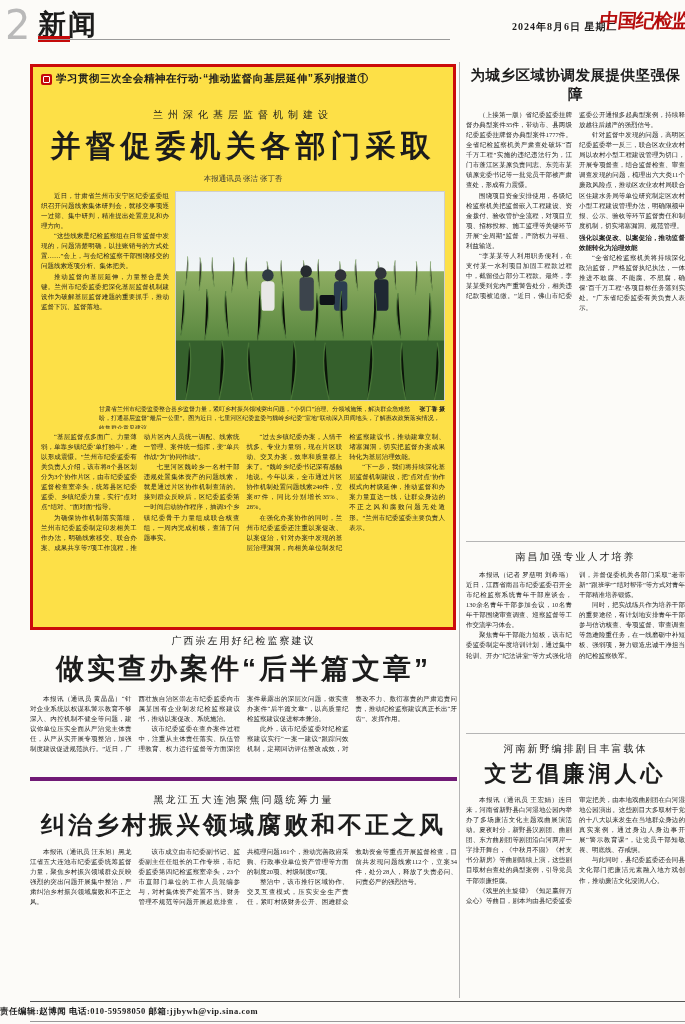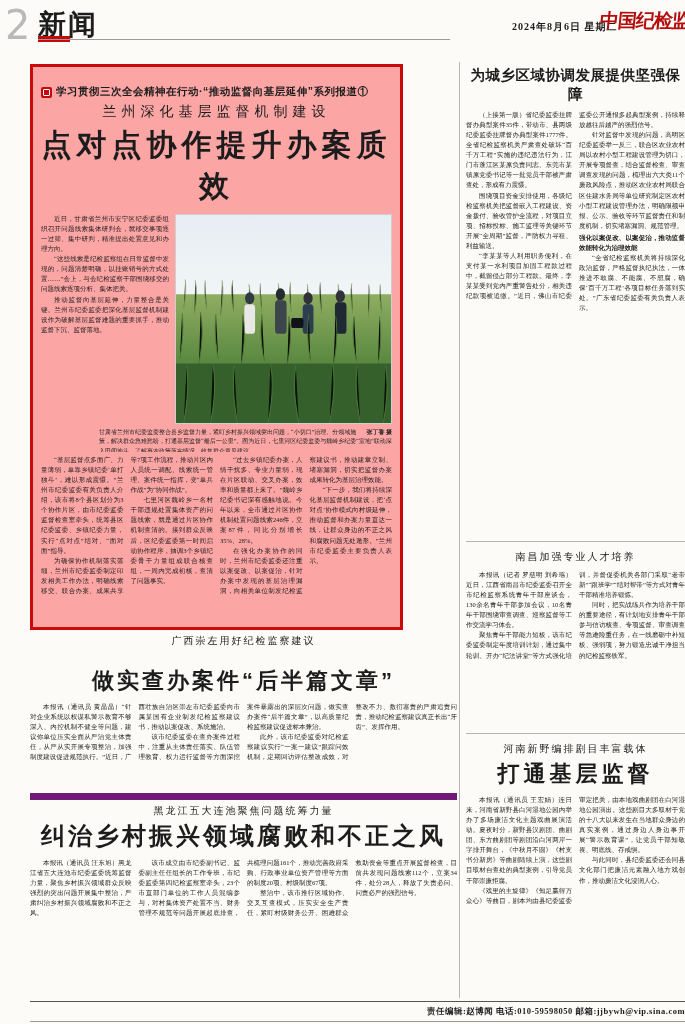--- a/index.html
+++ b/index.html
@@ -10,90 +10,91 @@
   }
   
   .hdr-pagenum{position:absolute;left:5px;top:2px;font-size:40px;color:#b9b9b9;font-family:"DejaVu Sans",sans-serif;font-weight:400;}
   .hdr-section{position:absolute;left:38px;top:6px;font-size:28px;font-weight:700;letter-spacing:2px;}
   .hdr-redbar{position:absolute;left:38px;top:36px;width:32px;height:6px;background:#c40a0a;}
   .hdr-rule{position:absolute;left:38px;top:39px;width:412px;height:1px;background:#9a9a9a;}
   .hdr-date{position:absolute;left:512px;top:20px;font-size:10px;font-weight:700;letter-spacing:1px;}
   .hdr-logo{position:absolute;left:600px;top:8px;font-size:19px;font-weight:900;color:#b50d0d;
     font-family:"DejaVu Serif",serif;transform:skewX(-6deg);letter-spacing:-1px;white-space:nowrap;}
   
-  .main-box{position:absolute;left:30px;top:64px;width:373px;height:566px;
-    border:3px solid #cb0b0b;box-sizing:border-box;padding:18px 8px 4px 8px;overflow:hidden;background:#fca5a5;}
+  .main-box{position:absolute;left:30px;top:64px;width:426px;height:566px;
+    border:3px solid #cb0b0b;box-sizing:border-box;padding:5px 8px 4px 8px;overflow:hidden;background:#fde047;}
   .kicker-row{display:flex;align-items:center;gap:4px;font-family:"Liberation Sans",sans-serif;}
   .kicker-icon{width:11px;height:11px;background:#c40a0a;border-radius:2px;position:relative;flex:0 0 auto;}
   .kicker-icon:after{content:"";position:absolute;left:2px;top:2px;right:2px;bottom:2px;border:1px solid #fff;border-radius:1px;}
   .kicker-text{font-size:10.5px;font-weight:700;letter-spacing:0.5px;}
-  .main-subtitle{text-align:center;font-size:14px;letter-spacing:5px;margin-top:4px;}
+  .main-subtitle{text-align:center;font-size:10px;letter-spacing:5px;margin-top:22px;}
   .main-headline{text-align:center;font-size:30px;font-weight:900;letter-spacing:5px;margin-top:4px;
     font-family:"Liberation Sans","DejaVu Sans",sans-serif;}
   .main-byline{text-align:center;font-size:7.5px;margin-top:7px;color:#333;}
   .top-flex{display:flex;gap:6px;margin-top:7px;height:210px;}
   .lead-col{width:128px;flex:0 0 auto;overflow:hidden;}
   .photo-wrap{flex:1 1 auto;border:1px solid #cfcfcf;overflow:hidden;}
   .photo-wrap svg{display:block;width:100%;height:100%;}
   .caption{font-size:6px;line-height:1.55;color:#222;margin:4px 0 3px 58px;overflow:hidden;max-height:24px;}
   .caption .credit{float:right;font-weight:700;}
   .body-cols{font-size:6.5px;line-height:1.55;text-align:justify;overflow:hidden;}
   .body-cols p{margin:0;text-indent:2em;}
   .main-body{column-count:4;column-gap:7px;height:232px;margin-top:3px;}
   
   .band{position:absolute;left:30px;width:427px;overflow:hidden;}
   .band-kicker{text-align:center;font-size:10px;letter-spacing:2px;}
   .band-headline{text-align:center;font-weight:900;letter-spacing:3px;
     font-family:"Liberation Sans","DejaVu Sans",sans-serif;}
   #mid-band{top:634px;height:185px;}
-  #mid-band .band-headline{font-size:22px;margin-top:18px;}
+  #mid-band .band-headline{font-size:28px;margin-top:2px;}
   #mid-band .body-cols{column-count:4;column-gap:7px;height:126px;margin-top:6px;}
-  #bottom-band{top:793px;height:177px;border-top:7px solid #701a75;padding-top:4px;}
+  #bottom-band{top:777px;height:177px;border-top:4px solid #701a75;padding-top:12px;}
   #bottom-band .band-headline{font-size:24px;margin-top:2px;}
   #bottom-band .body-cols{column-count:4;column-gap:7px;height:118px;margin-top:6px;}
   
   .right-rail{position:absolute;left:459px;top:62px;width:226px;height:936px;
     border-left:1px solid #b5b5b5;box-sizing:border-box;padding-left:6px;overflow:hidden;}
   .rr-article{overflow:hidden;}
   #rr-a{height:474px;}
   #rr-a .rr-headline{font-size:14.5px;letter-spacing:0.5px;text-align:center;margin-top:4px;}
   .rr-headline{font-weight:900;font-family:"Liberation Sans","DejaVu Sans",sans-serif;}
   .rr-body{column-count:2;column-gap:7px;font-size:6.5px;line-height:1.55;text-align:justify;margin-top:6px;overflow:hidden;}
   .rr-body p{margin:0;text-indent:2em;}
   #rr-a .rr-body{height:434px;}
   .rr-sub{font-weight:900;text-indent:0 !important;margin-top:2px !important;font-family:"Liberation Sans",sans-serif;}
   .rr-sep{border-top:1px solid #b5b5b5;margin:5px 0 5px 0;}
   .rr-kicker{text-align:center;font-size:10px;letter-spacing:2px;margin-top:3px;}
   .rr-big{font-size:22px;letter-spacing:4px;text-align:center;margin-top:3px;}
   #rr-b .rr-body{height:158px;}
   #rr-c .rr-body{height:146px;}
   
   .foot-rule-top{position:absolute;left:30px;top:1001px;width:655px;height:1px;background:#555;}
-  .foot-text{position:absolute;left:0;top:1006px;width:685px;text-align:right;font-size:8.5px;font-weight:700;letter-spacing:0.5px;}
+  .foot-text{position:absolute;left:0;top:1006px;width:685px;text-align:left;font-size:8.5px;font-weight:700;letter-spacing:0.5px;}
   .foot-rule-bot{position:absolute;left:30px;top:1021px;width:655px;height:1px;background:#999;}
 </style>
 </head>
 <body>
 
 <div id="page">
 
   <div class="hdr-pagenum">2</div>
   <div class="hdr-section">新闻</div>
   <div class="hdr-redbar"></div>
   <div class="hdr-rule"></div>
   <div class="hdr-date">2024年8月6日 星期二</div>
   <div class="hdr-logo">中国纪检监察报</div>
 
   <div class="main-box">
     <div class="kicker-row">
       <span class="kicker-icon"></span>
       <span class="kicker-text">学习贯彻三次全会精神在行动·“推动监督向基层延伸”系列报道①</span>
     </div>
     <div class="main-subtitle">兰州深化基层监督机制建设</div>
-    <div class="main-headline">点对点协作提升办案质效</div>
+    <div class="main-headline">并督促委机关各部门采取</div>
+    <div class="main-byline">本报通讯员 张洁 张丁香</div>
 
     <div class="top-flex">
       <div class="lead-col body-cols">
           <p>近日，甘肃省兰州市安宁区纪委监委组织召开问题线索集体研判会，就移交事项逐一过筛、集中研判，精准提出处置意见和办理方向。</p>
           <p>“这些线索是纪检监察组在日常监督中发现的，问题清楚明确，以挂账销号的方式处置……”会上，与会纪检监察干部围绕移交的问题线索逐项分析、集体把关。</p>
           <p>推动监督向基层延伸，力量整合是关键。兰州市纪委监委把深化基层监督机制建设作为破解基层监督难题的重要抓手，推动监督下沉、监督落地。</p>
         </div>
       <div class="photo-wrap">
         <svg viewBox="0 0 280 210" preserveAspectRatio="none" aria-hidden="true">
           <defs>
@@ -196,21 +197,21 @@
           <p>本报讯（记者 罗慈明 刘希瑶）近日，江西省南昌市纪委监委召开全市纪检监察系统青年干部座谈会，130余名青年干部参加会议，10名青年干部围绕审查调查、巡察监督等工作交流学习体会。</p>
           <p>聚焦青年干部能力短板，该市纪委监委制定年度培训计划，通过集中轮训、开办“纪法讲堂”等方式强化培训，并督促委机关各部门采取“老带新”“跟班学”“结对帮带”等方式对青年干部精准培养锻炼。</p>
           <p>同时，把实战练兵作为培养干部的重要途径，有计划地安排青年干部参与信访核查、专项监督、审查调查等急难险重任务，在一线磨砺中补短板、强弱项，努力锻造忠诚干净担当的纪检监察铁军。</p>
         </div>
     </div>
 
     <div class="rr-sep"></div>
 
     <div class="rr-article" id="rr-c">
       <div class="rr-kicker">河南新野编排剧目丰富载体</div>
-      <div class="rr-headline rr-big">打通基层监督</div>
+      <div class="rr-headline rr-big">文艺倡廉润人心</div>
       <div class="rr-body">
           <p>本报讯（通讯员 王宏娟）连日来，河南省新野县白河湿地公园内举办了多场廉洁文化主题戏曲展演活动。夏夜时分，新野县汉剧团、曲剧团、东方曲剧团等剧团沿白河两岸一字排开舞台，《中秋月不圆》《村支书分新房》等曲剧陆续上演，这些剧目取材自查处的典型案例，引导党员干部崇廉拒腐。</p>
           <p>《戏里的主旋律》《知足赢得万众心》等曲目，剧本均由县纪委监委审定把关，由本地戏曲剧团在白河湿地公园演出。这些剧目大多取材于党的十八大以来发生在当地群众身边的真实案例，通过身边人身边事开展“警示教育课”，让党员干部知敬畏、明底线、存戒惧。</p>
           <p>与此同时，县纪委监委还会同县文化部门把廉洁元素融入地方戏创作，推动廉洁文化浸润人心。</p>
         </div>
     </div>
 
   </div>
 
   <div class="foot-rule-top"></div>

